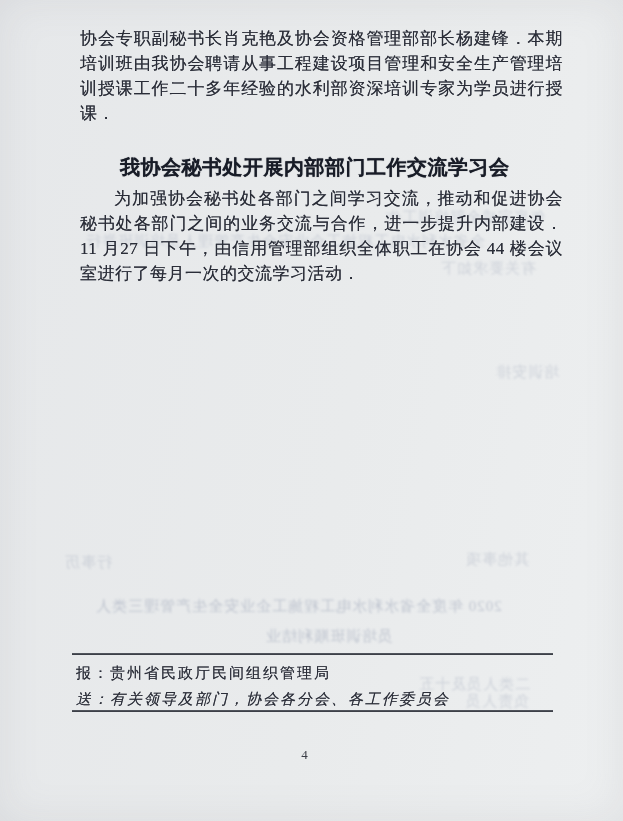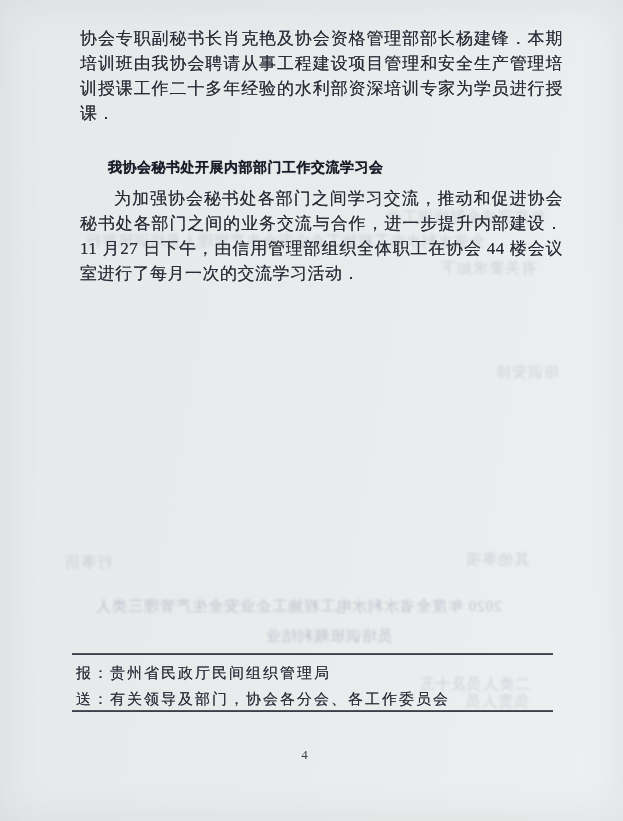--- a/index.html
+++ b/index.html
@@ -18,21 +18,21 @@
     font-size:17px;line-height:25px;
     text-align:justify;
     letter-spacing:.5px;
     text-shadow:0 0 .6px rgba(42,45,56,.75);
   }
   .para{margin:0;text-indent:2em;}
   .para.no-indent{text-indent:0;}
   .section-heading{
     margin:29px 0 6px 0;
     text-indent:2em;
-    font-size:14px;line-height:25px;
+    font-size:20px;line-height:25px;
     font-weight:bold;color:#181c27;
     text-shadow:0 0 .7px rgba(24,28,39,.85);
   }
   .ghost{
     position:absolute;
     color:#97a0b4;
     font-size:15px;line-height:18px;
     letter-spacing:1px;
     transform:scaleX(-1);
     filter:blur(1.2px);
@@ -48,21 +48,21 @@
   .rule-top{top:653px;}
   .rule-bottom{top:710px;}
   .footer-text{
     position:absolute;left:76px;
     color:#2b2e39;font-size:15px;letter-spacing:2px;
     text-shadow:0 0 .6px rgba(43,46,57,.7);
     white-space:nowrap;
     text-align:right;
   }
   .footer-report{top:664px;}
-  .footer-send{top:690px;}
+  .footer-send{top:690px;font-style:italic;}
   .print-count{
     position:absolute;right:78px;top:721px;
     color:#2b2e39;font-size:15px;letter-spacing:2px;
     text-shadow:0 0 .6px rgba(43,46,57,.7);
   }
   .page-number{
     position:absolute;left:0;right:14px;top:747px;
     text-align:center;
     color:#3a3d46;font-size:13px;
   }

